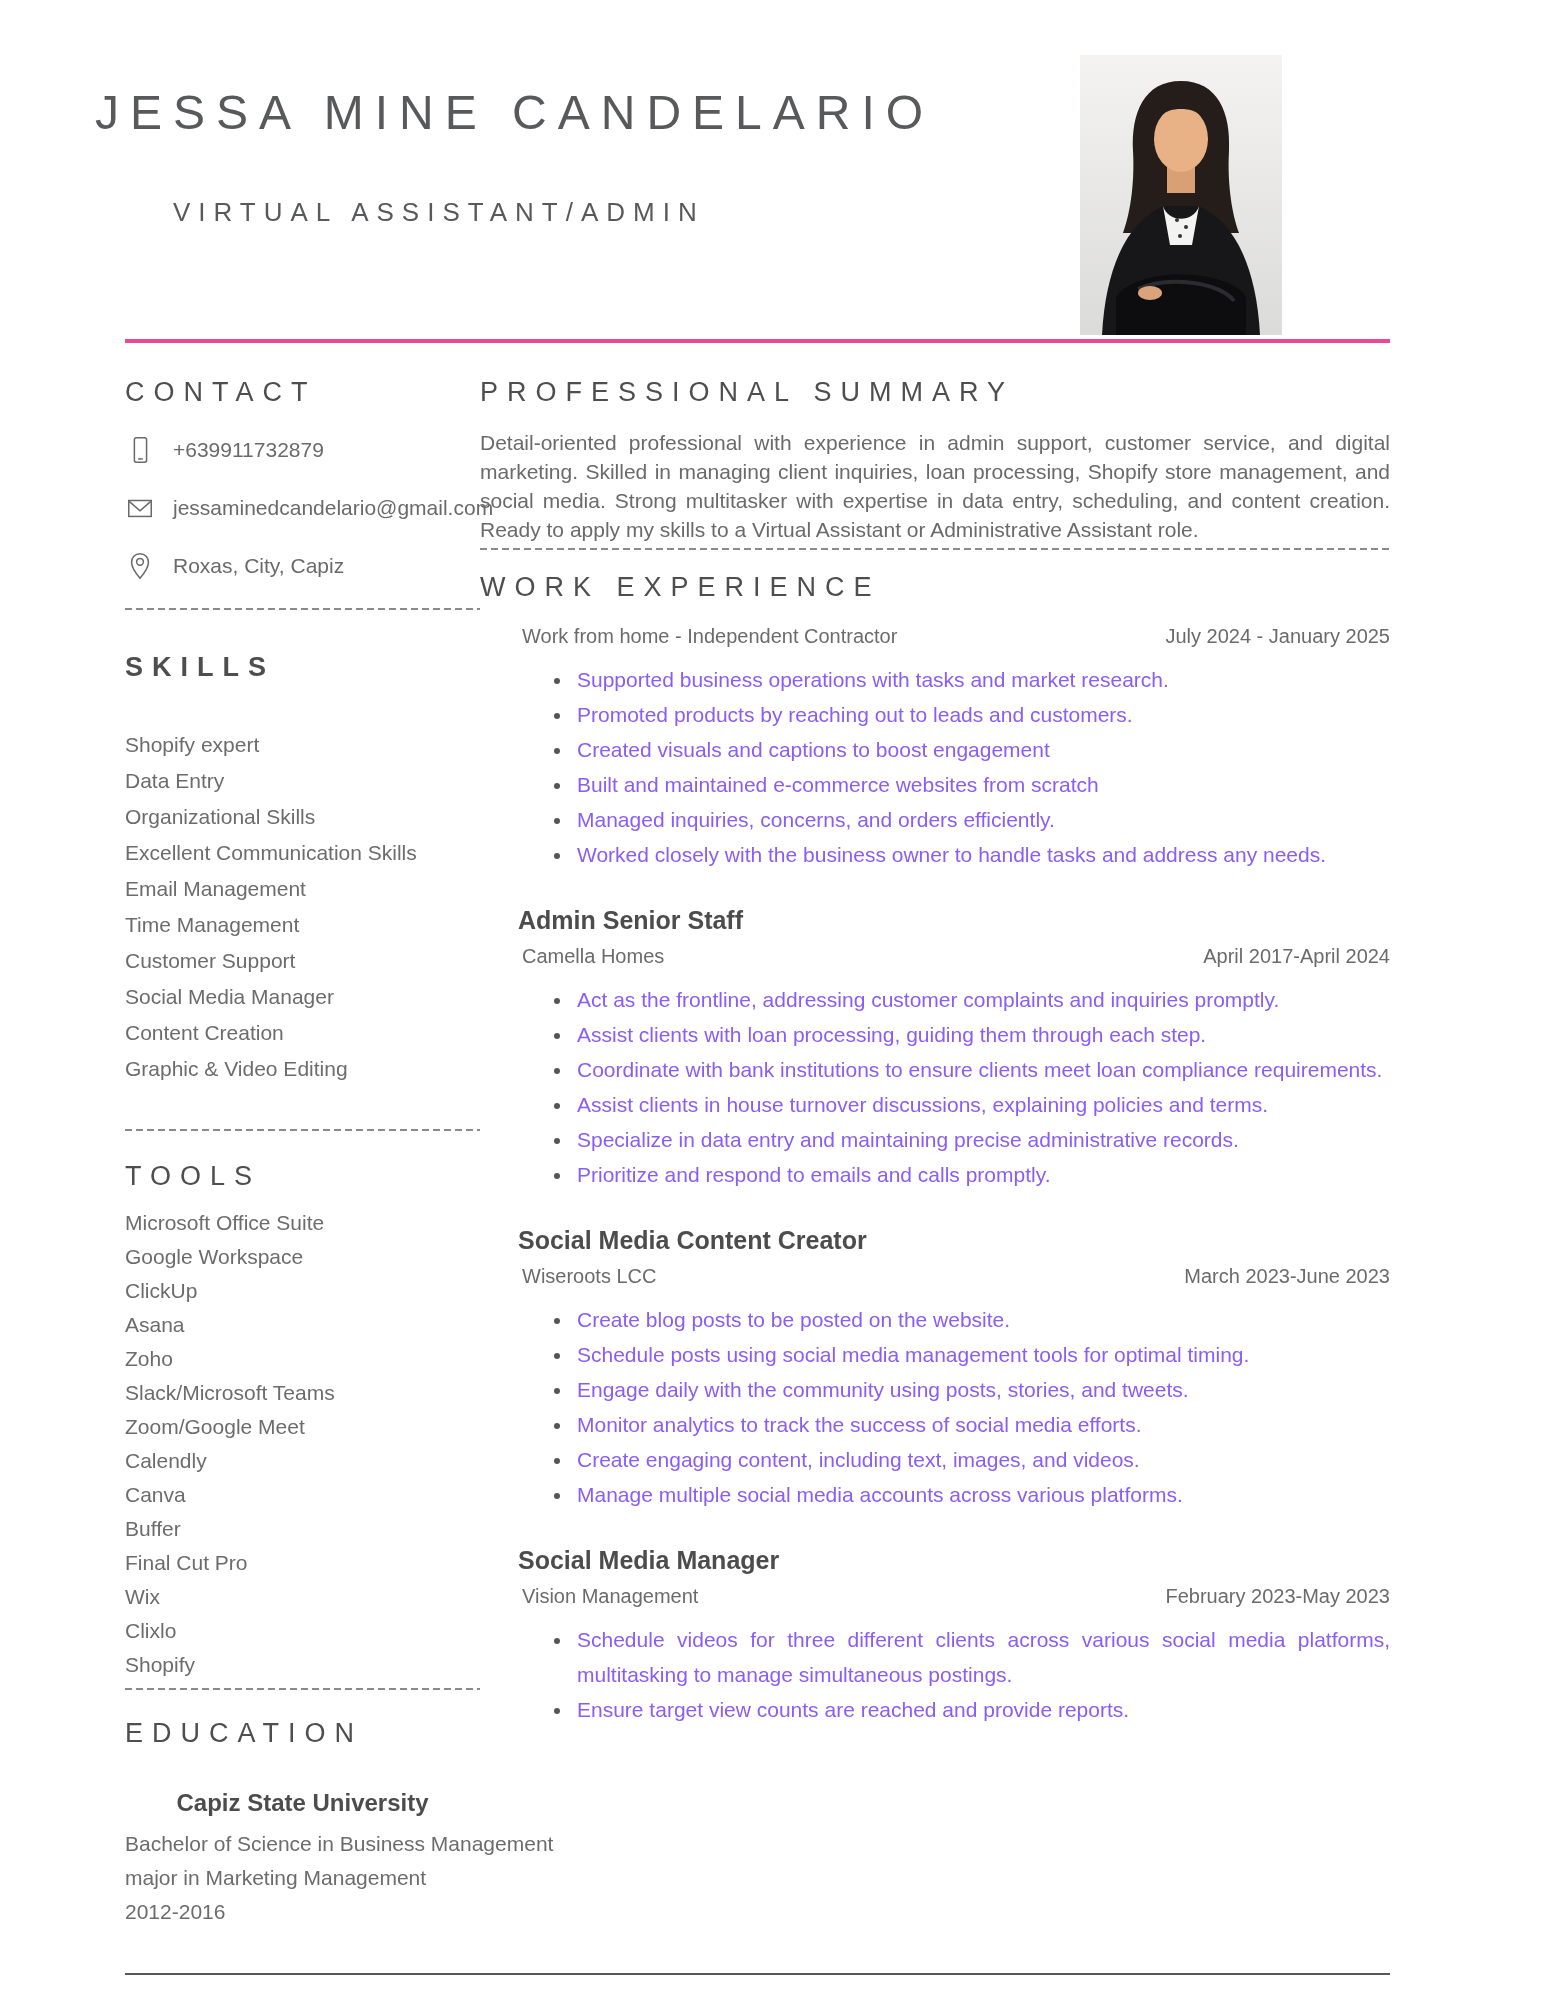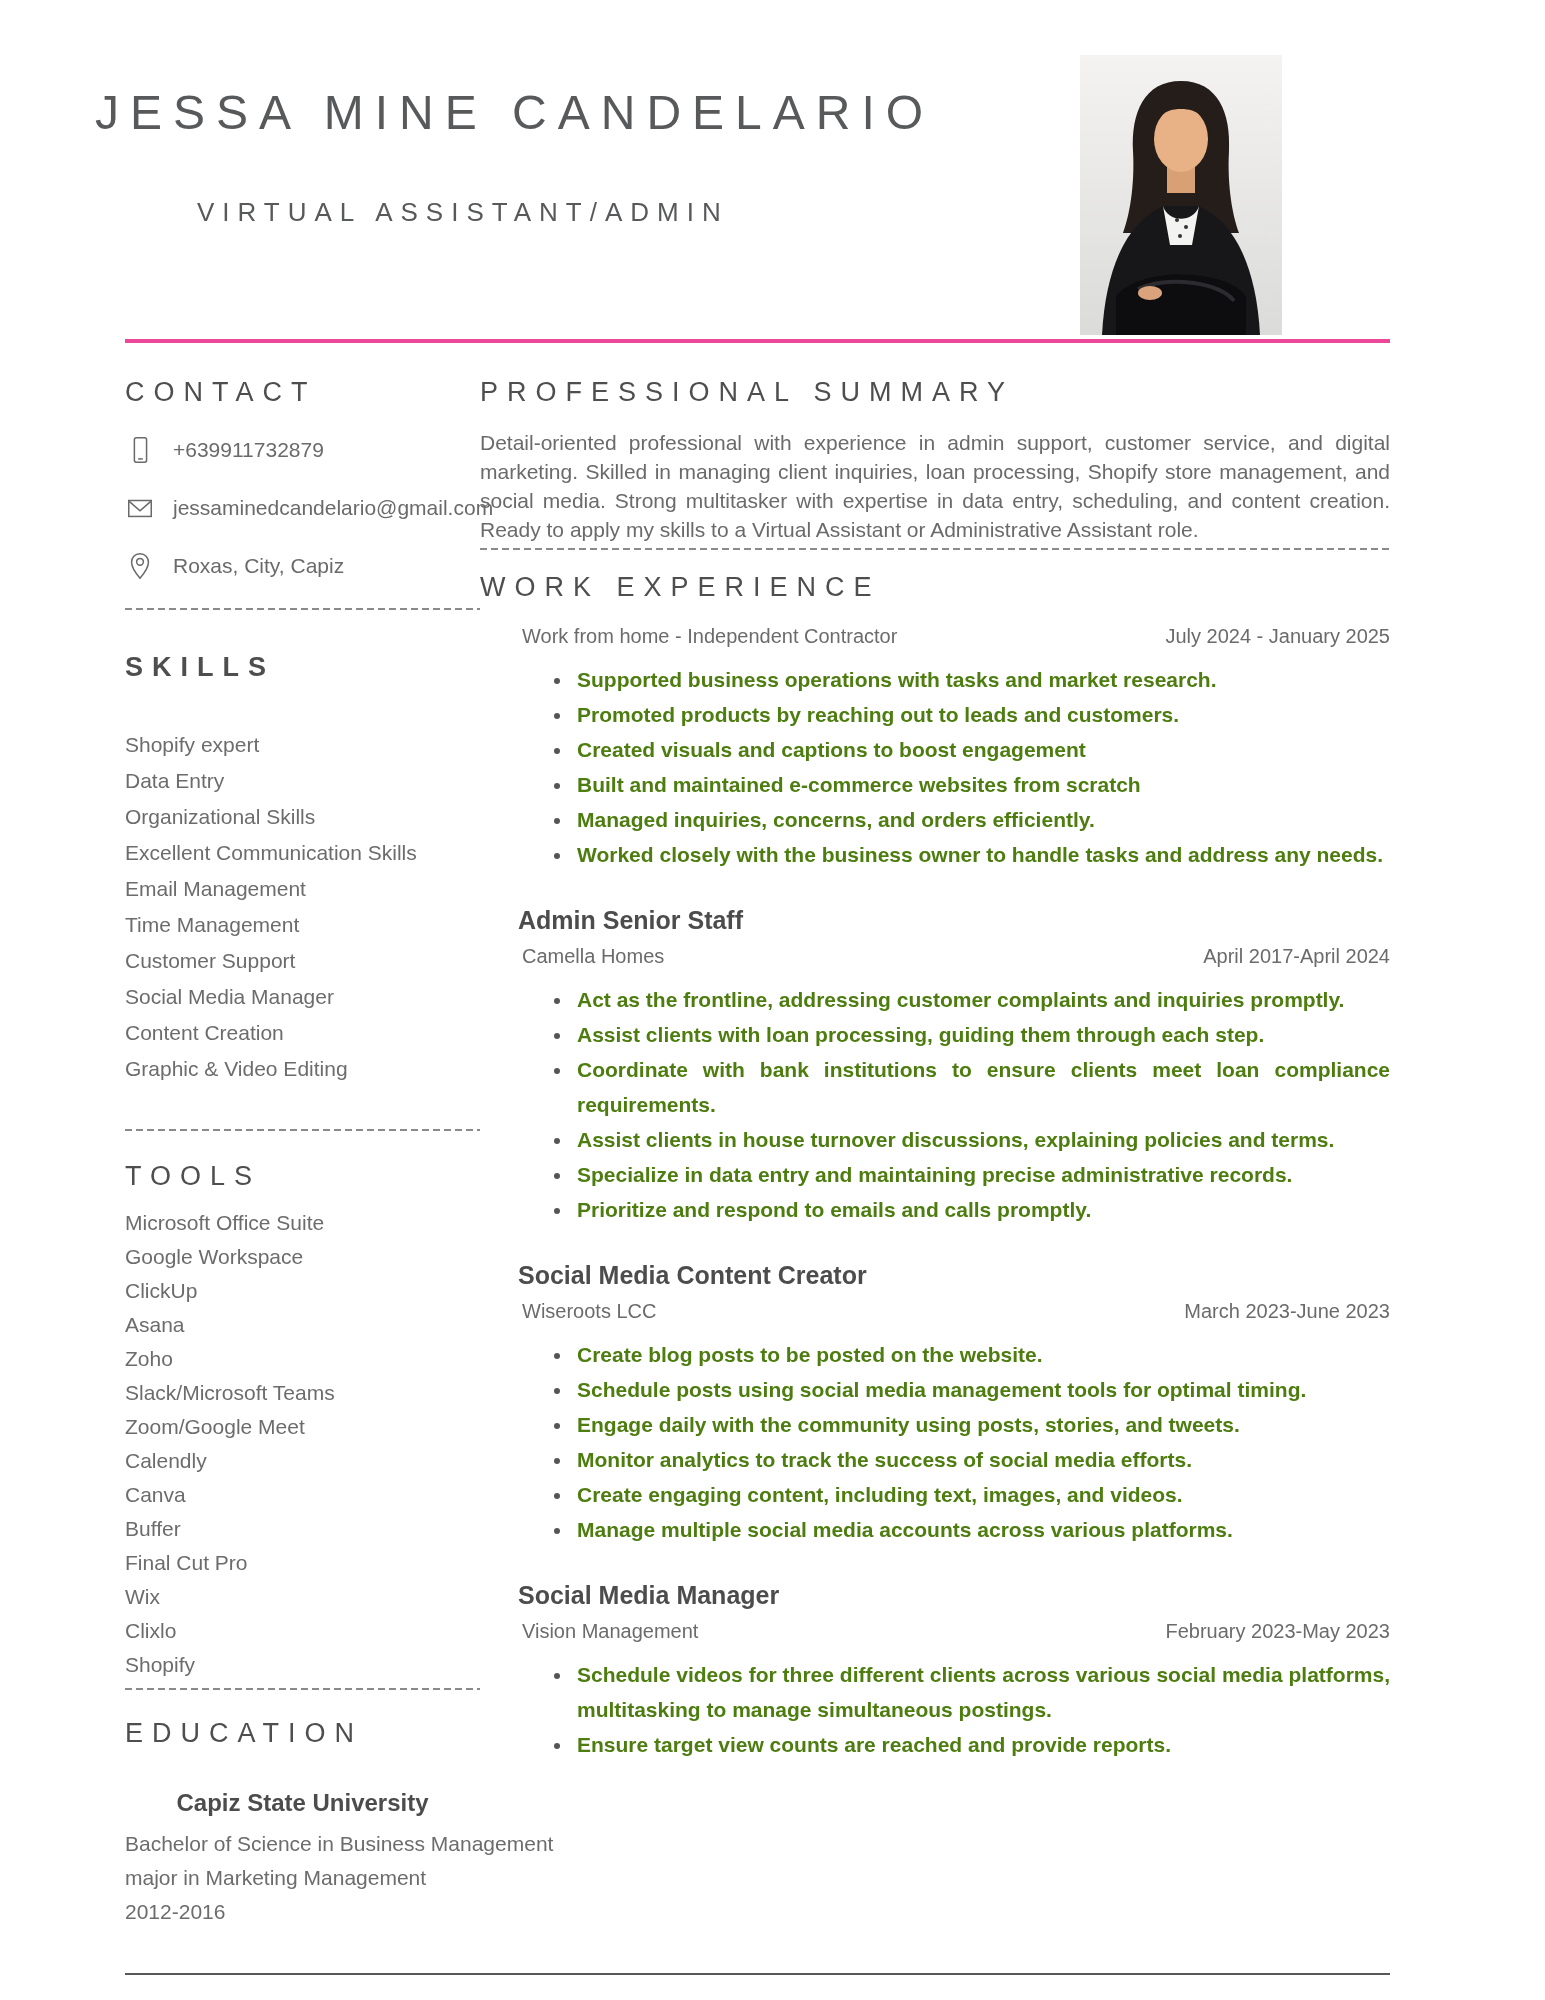--- a/index.html
+++ b/index.html
@@ -18,21 +18,21 @@
     height:343px;
     border-bottom:4px solid #ec4899;
     box-sizing:border-box;
   }
   .name{
     position:absolute;left:-30px;top:85px;
     margin:0;font-size:48px;font-weight:400;
     letter-spacing:11px;color:#58595b;white-space:nowrap;
   }
   .role{
-    position:absolute;left:72px;top:197px;
+    position:absolute;left:48px;top:197px;
     font-size:26px;letter-spacing:8px;color:#58595b;white-space:nowrap;
   }
   .photo{
     position:absolute;left:955px;top:55px;
     width:202px;height:280px;overflow:hidden;
   }
   .photo svg{display:block;width:100%;height:100%;}
   
   .main{
     display:flex;
@@ -73,21 +73,21 @@
   .summary-p{margin:20px 0 0;font-size:21px;line-height:29px;text-align:justify;color:#6a6a6a;}
   .d-sum{margin-top:4px;}
   .we-h{margin-top:22px;}
   
   .job{margin-left:38px;margin-top:34px;}
   .job:first-child{margin-top:22px;}
   .job-title{margin:0;font-size:25px;font-weight:700;color:#4c4c4c;}
   .job-meta{display:flex;justify-content:space-between;align-items:baseline;margin-top:10px;font-size:20px;color:#6b6b6b;}
   .job-company{margin-left:4px;}
   .bullets{margin:14px 0 0;padding-left:55px;}
-  .bullets li{font-size:21px;line-height:35px;color:#4d7c0f;text-align:justify;padding-left:4px;font-weight:bold;}
+  .bullets li{font-size:21px;line-height:35px;color:#8b5cf6;text-align:justify;padding-left:4px;}
   .bullets li::marker{color:#555;}
   
   .bottom-rule{
     position:absolute;left:125px;right:155px;top:1973px;
     border-top:2px solid #58585a;
   }
 </style>
 </head>
 <body>
 

